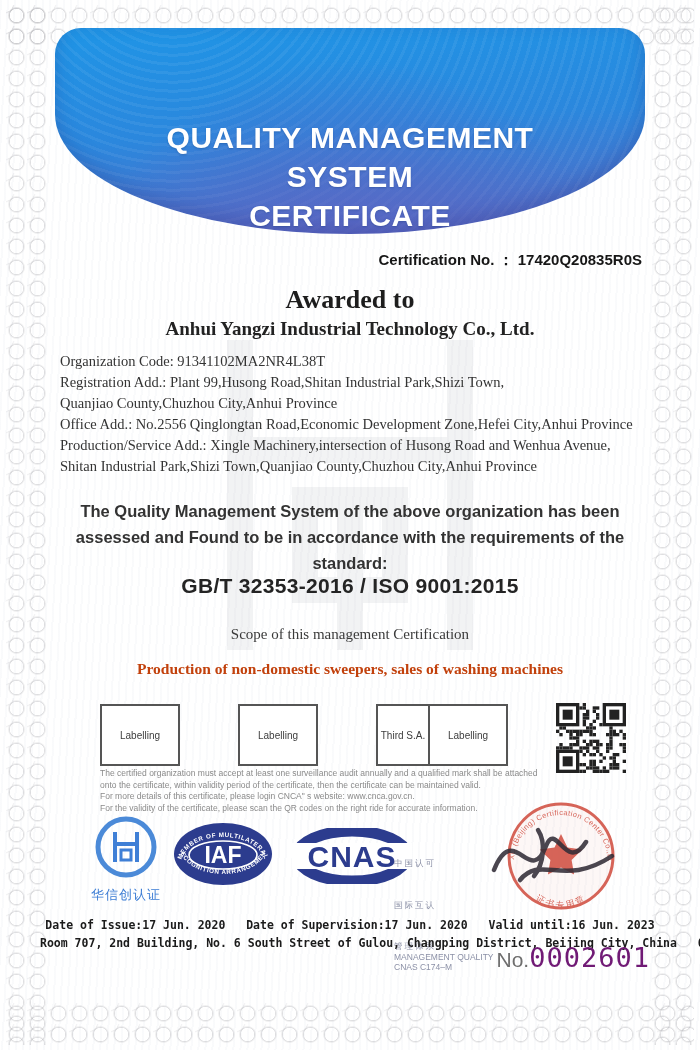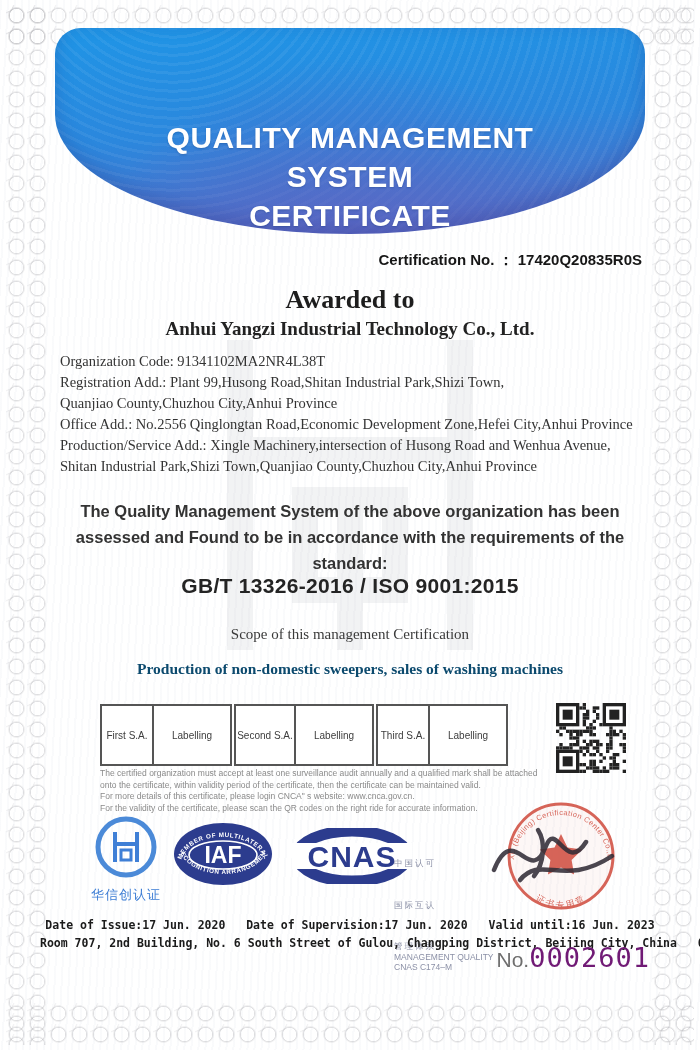--- a/index.html
+++ b/index.html
@@ -46,21 +46,21 @@
   .company-name{position:absolute;top:318px;left:0;right:0;text-align:center;
     font-size:19px;font-weight:700;color:#222;}
   .details{position:absolute;top:351px;left:60px;right:60px;
     font-size:14.5px;line-height:21px;color:#333;}
   .statement{position:absolute;top:498px;left:70px;right:70px;text-align:center;
     font-family:"Liberation Sans", sans-serif;font-weight:700;font-size:16.5px;line-height:26px;color:#333;}
   .standard{position:absolute;top:574px;left:0;right:0;text-align:center;
     font-family:"Liberation Sans", sans-serif;font-weight:700;font-size:21px;color:#242424;letter-spacing:.3px;}
   .scope-label{position:absolute;top:626px;left:0;right:0;text-align:center;font-size:15px;color:#3a3a3a;}
   .scope-text{position:absolute;top:660px;left:0;right:0;text-align:center;
-    font-size:15.5px;font-weight:700;color:#0c4a6e;}
+    font-size:15.5px;font-weight:700;color:#c2410c;}
 
   
   .sa-row{position:absolute;left:100px;top:704px;width:408px;display:flex;justify-content:space-between;}
   .sa-box{display:flex;border:2px solid #555;height:58px;background:#fff;}
   .sa-cell{display:flex;align-items:center;justify-content:center;
     font-family:"Liberation Sans", sans-serif;font-size:10px;color:#3d3d3d;}
   .sa-cell.label{width:50px;border-right:2px solid #555;}
   .sa-cell.value{width:76px;}
 
   .qr{position:absolute;left:556px;top:703px;width:70px;height:70px;}
@@ -123,32 +123,30 @@
 <div class="details">
   <div>Organization Code: 91341102MA2NR4L38T</div>
   <div>Registration Add.: Plant 99,Husong Road,Shitan Industrial Park,Shizi Town,</div>
   <div>Quanjiao County,Chuzhou City,Anhui Province</div>
   <div>Office Add.: No.2556 Qinglongtan Road,Economic Development Zone,Hefei City,Anhui Province</div>
   <div>Production/Service Add.: Xingle Machinery,intersection of Husong Road and Wenhua Avenue,</div>
   <div>Shitan Industrial Park,Shizi Town,Quanjiao County,Chuzhou City,Anhui Province</div>
 </div>
 
 <div class="statement">The Quality Management System of the above organization has been assessed and Found to be in accordance with the requirements of the standard:</div>
-<div class="standard">GB/T 13326-2016 / ISO 9001:2015</div>
+<div class="standard">GB/T 32353-2016 / ISO 9001:2015</div>
 
 <div class="scope-label">Scope of this management Certification</div>
 <div class="scope-text">Production of non-domestic sweepers, sales of washing machines</div>
 
 <div class="sa-row">
   <div class="sa-box">
-    <div class="sa-cell label">First S.A.</div>
     <div class="sa-cell value">Labelling</div>
   </div>
   <div class="sa-box">
-    <div class="sa-cell label" style="width:58px">Second S.A.</div>
     <div class="sa-cell value">Labelling</div>
   </div>
   <div class="sa-box">
     <div class="sa-cell label">Third S.A.</div>
     <div class="sa-cell value">Labelling</div>
   </div>
 </div>
 
 <div class="qr"><svg width="70" height="70" viewBox="0 0 70 70">
       <rect x="26.67" y="0.00" width="3.33" height="3.33" fill="#222"></rect>

